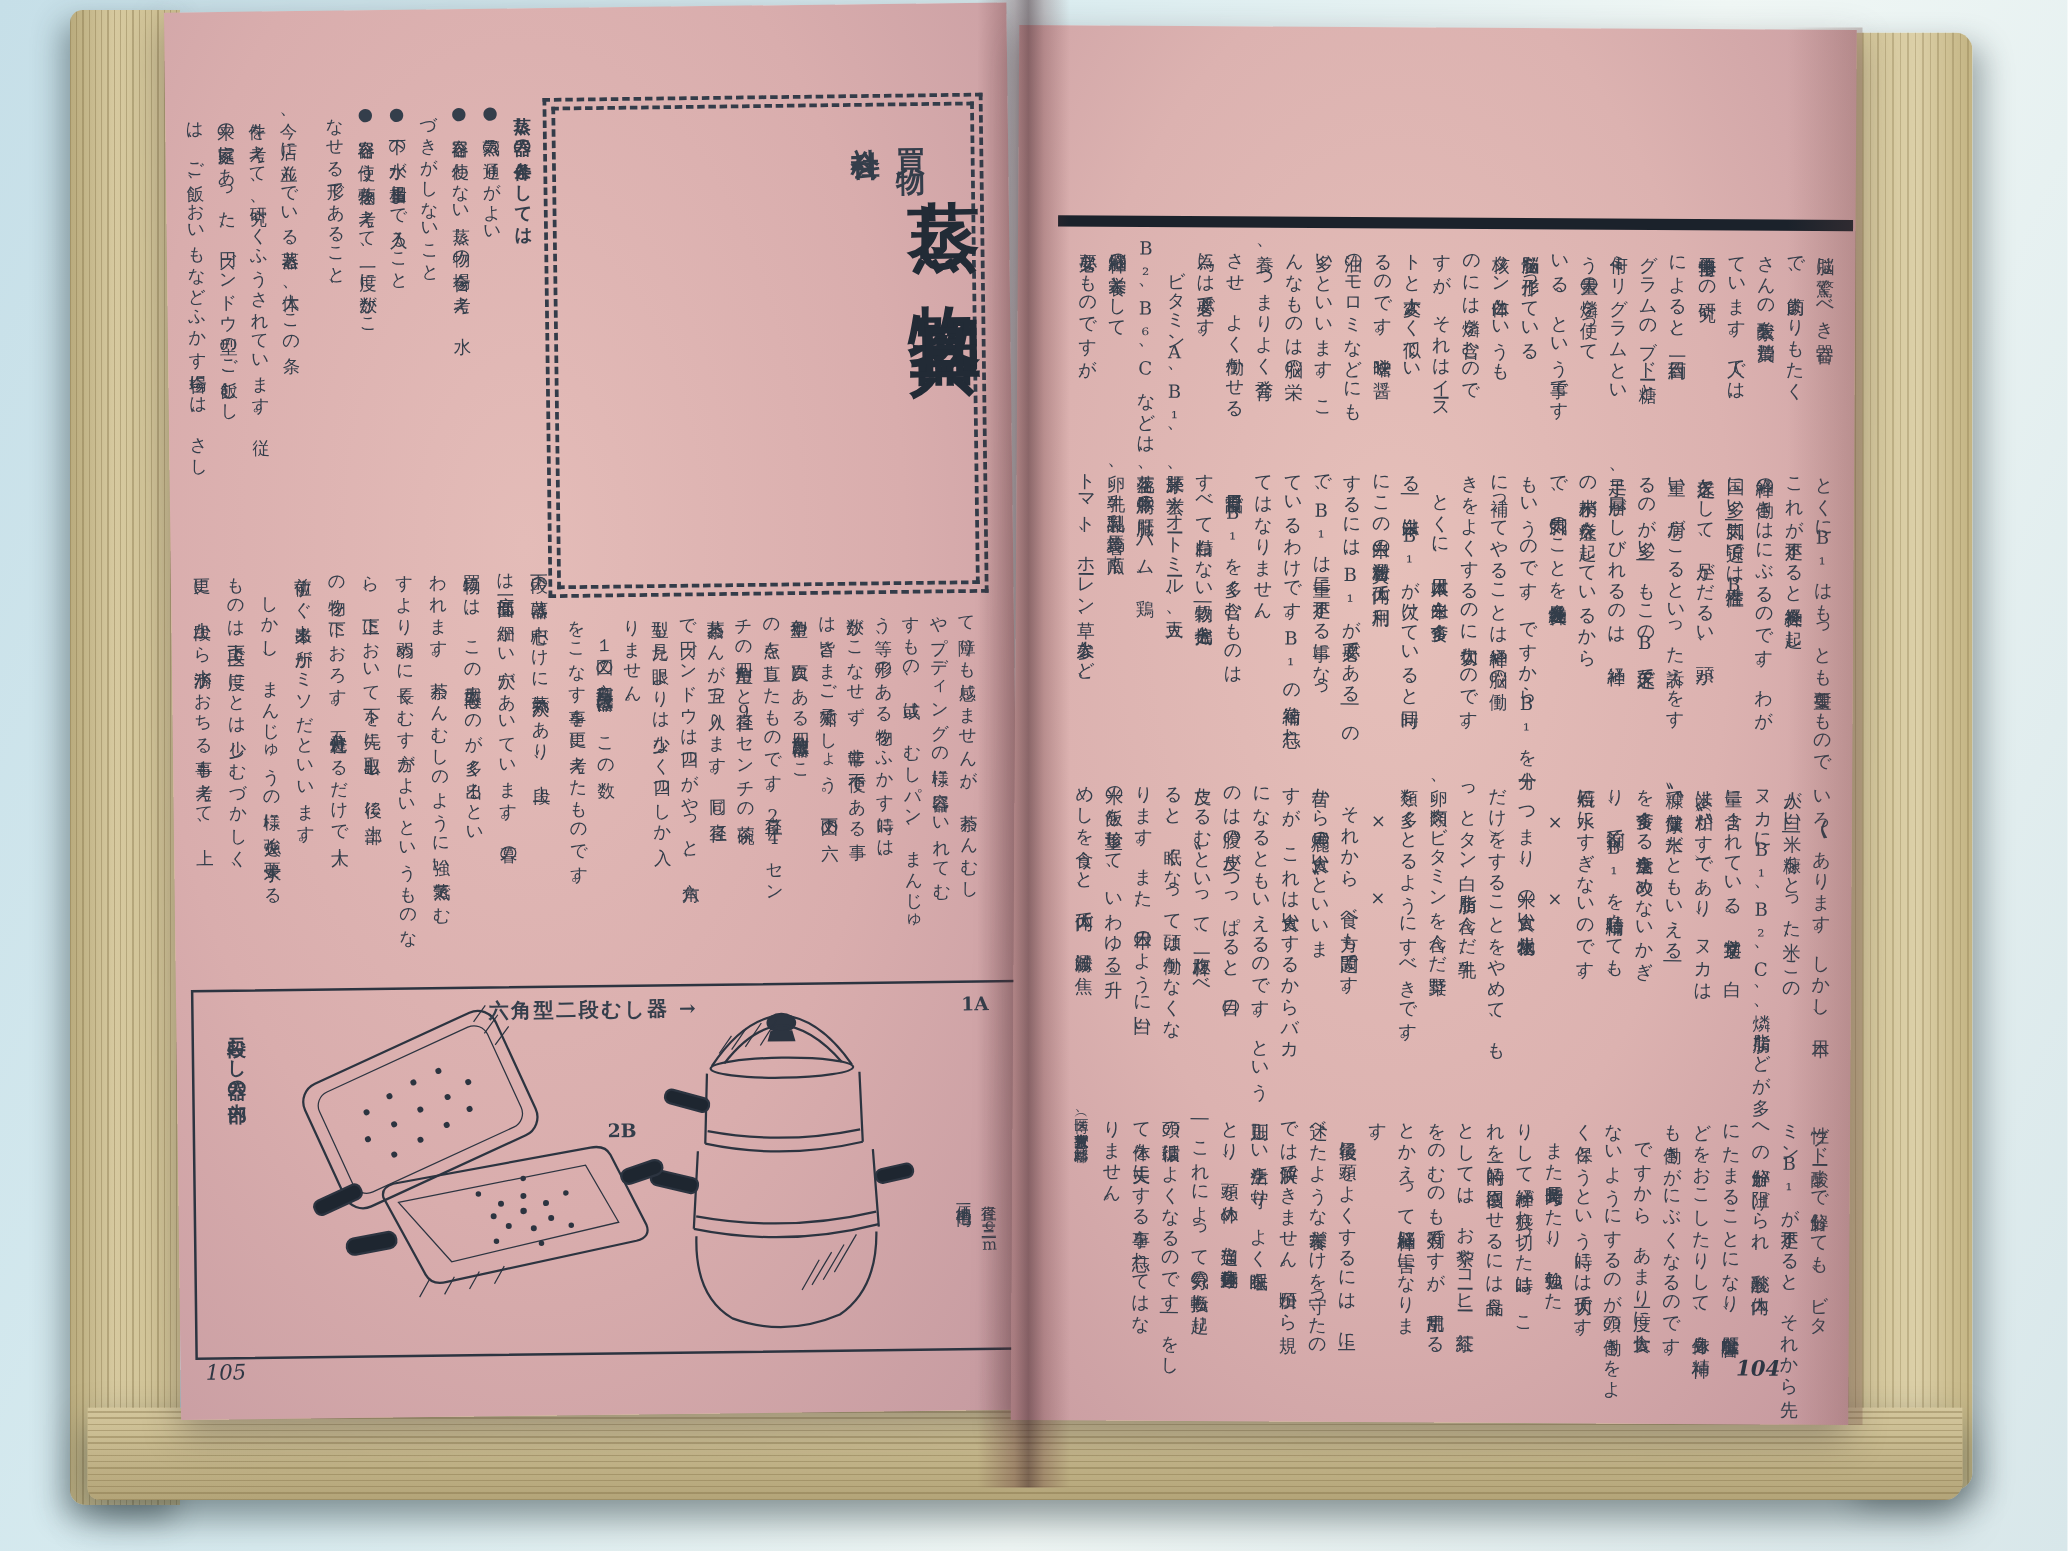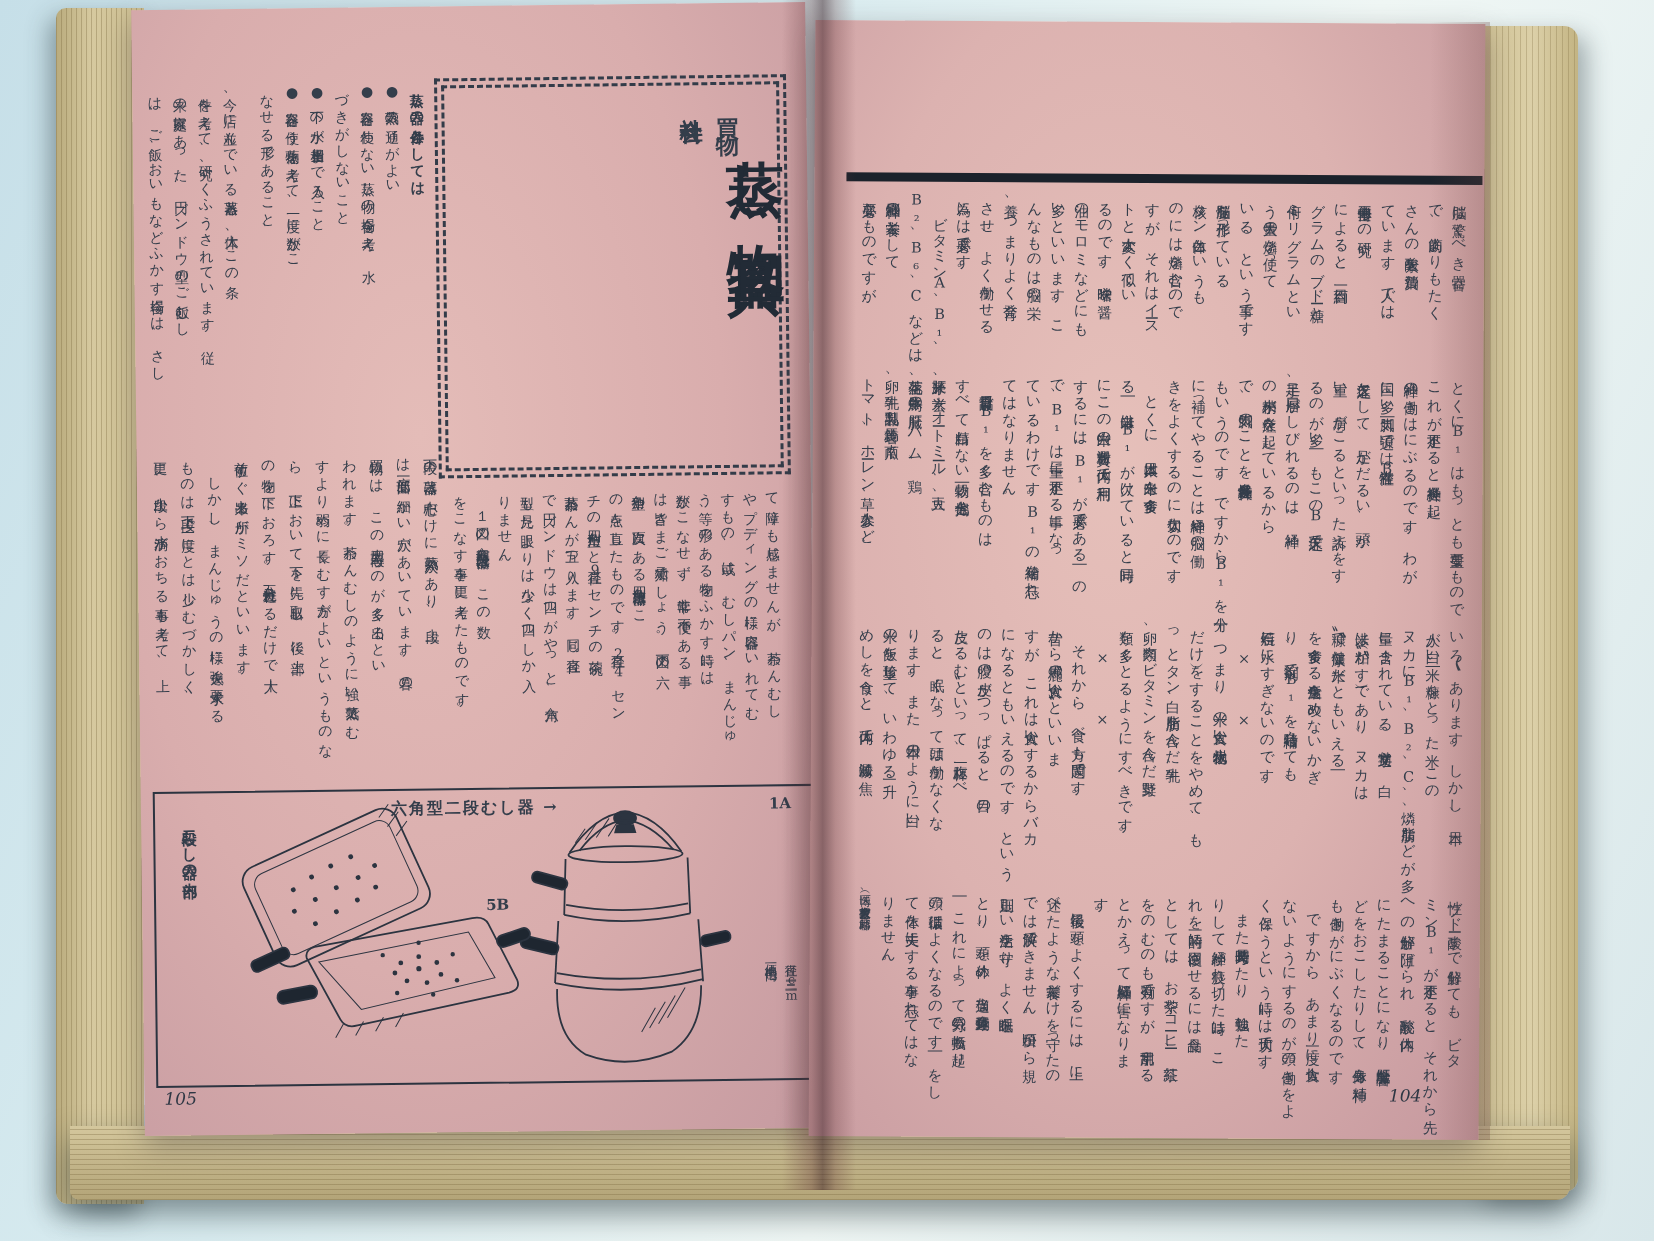--- a/index.html
+++ b/index.html
@@ -70,21 +70,21 @@
   .body-l{left:10px;top:442px;height:336px;font-size:14px;line-height:27px;}
   .body-l p{letter-spacing:1.5px;}
   #figure-box{position:absolute;left:12px;top:782px;width:658px;height:292px;border:2px solid #2c3440;}
   #fig-caption{position:absolute;left:236px;top:8px;font-size:16px;font-weight:700;letter-spacing:2px;}
   #fig-interior{left:24px;top:26px;height:160px;font-size:15px;font-weight:700;}
   #fig-1a{position:absolute;left:614px;top:8px;font-size:15px;font-weight:700;}
   #fig-1b{position:absolute;left:330px;top:106px;font-size:15px;font-weight:700;}
   #fig-spec{right:14px;top:168px;height:118px;font-size:12.5px;line-height:20px;}
   .pagenum{position:absolute;font-size:17px;font-style:italic;font-family:"DejaVu Serif","Liberation Serif",serif;color:#2e3744;text-align:center;}
   #pn-left{left:20px;top:1079px;}
-  #pn-right{left:580px;top:1062px;}
+  #pn-right{left:580px;top:1062px;font-weight:bold;}
   
   #top-rule{position:absolute;left:32px;top:152px;width:636px;height:9px;background:#1b222b;}
   .tier{left:42px;width:614px;font-size:14.5px;}
   .tier p{letter-spacing:.5px;line-height:23.6px;}
   #tier1{top:171px;height:176px;}
   #tier2{top:348px;height:252px;}
   #tier3{top:598px;height:266px;}
   #tier4{top:866px;height:254px;}
   #tier4 p:last-child{font-size:11.5px;letter-spacing:0;}
 </style>
@@ -211,21 +211,21 @@
           <circle cx="276" cy="204" r="2.2"></circle>
           <circle cx="240" cy="202" r="2.2"></circle>
       </g>
       <rect x="120" y="196" width="40" height="13" rx="6" fill="#1e2630" transform="rotate(-10 140 202)"></rect>
       <rect x="340" y="142" width="34" height="12" rx="6" fill="#1e2630" transform="rotate(-18 357 148)"></rect>
       <path d="M186,232 l-8,14 M206,230 l-8,14 M226,226 l-8,14 M246,222 l-8,14" stroke-width="1"></path>
     </svg>
     <div id="fig-caption">六角型二段むし器 →</div>
     <div class="vblock" id="fig-interior">二段むし器の内部</div>
     <div id="fig-1a">1A</div>
-    <div id="fig-1b">5B</div>
+    <div id="fig-1b">2B</div>
     <div class="vblock" id="fig-spec">
         <p>直径　三三cm</p>
         <p>価格一七〇〇円</p>
       </div>
   </div>
   <div class="pagenum" id="pn-left">105</div>
 </div>
 
 <div class="page" id="right-page">
   <div id="top-rule"></div>

